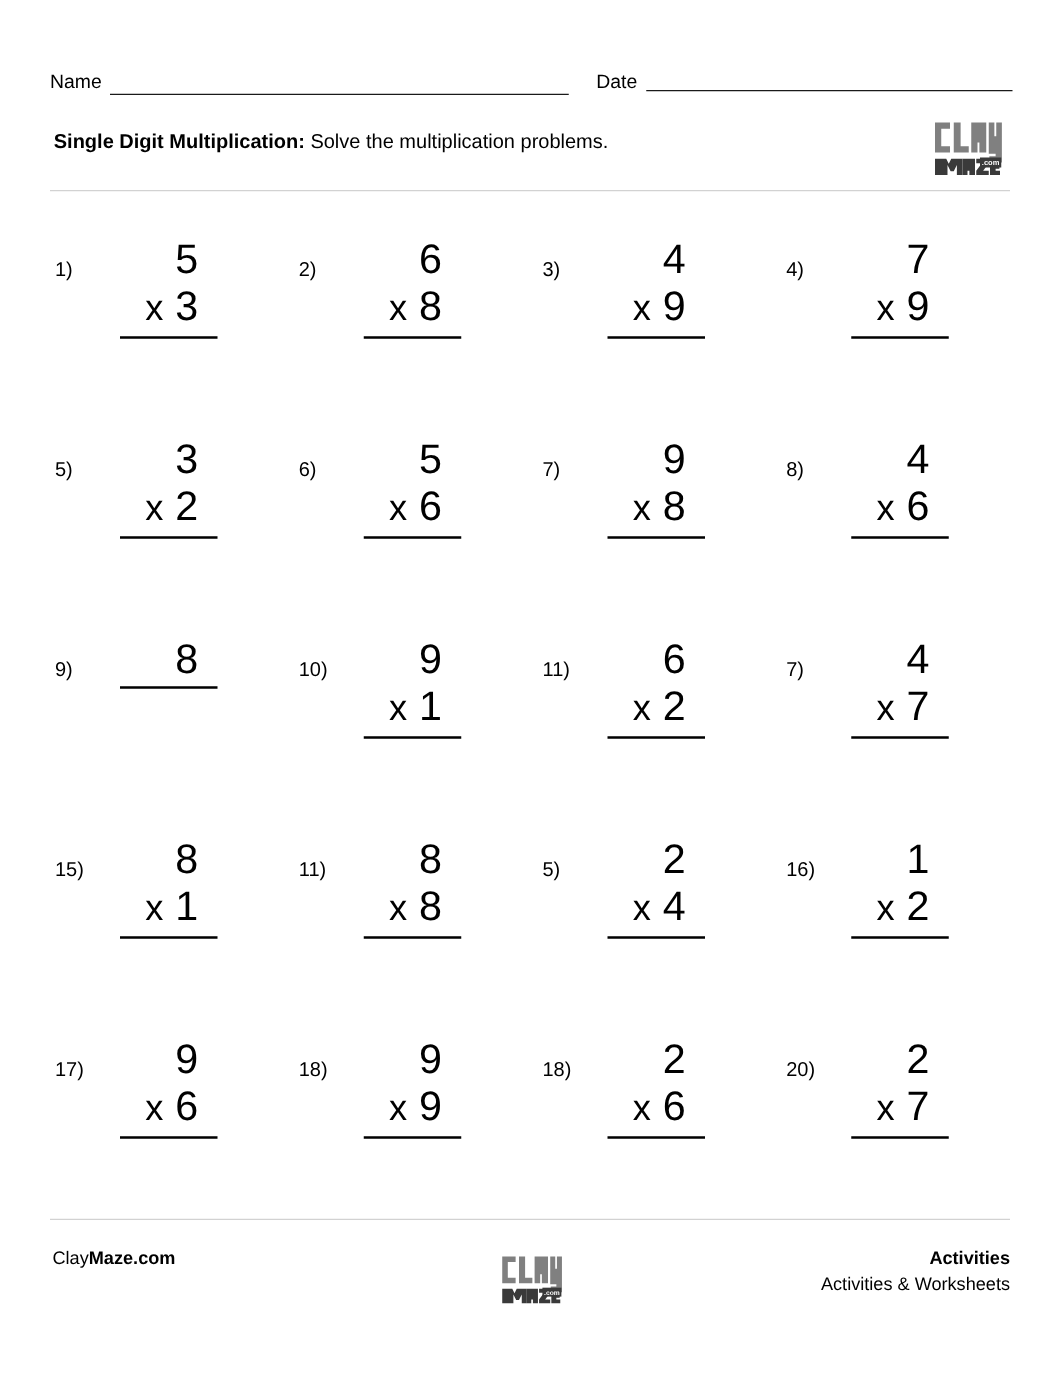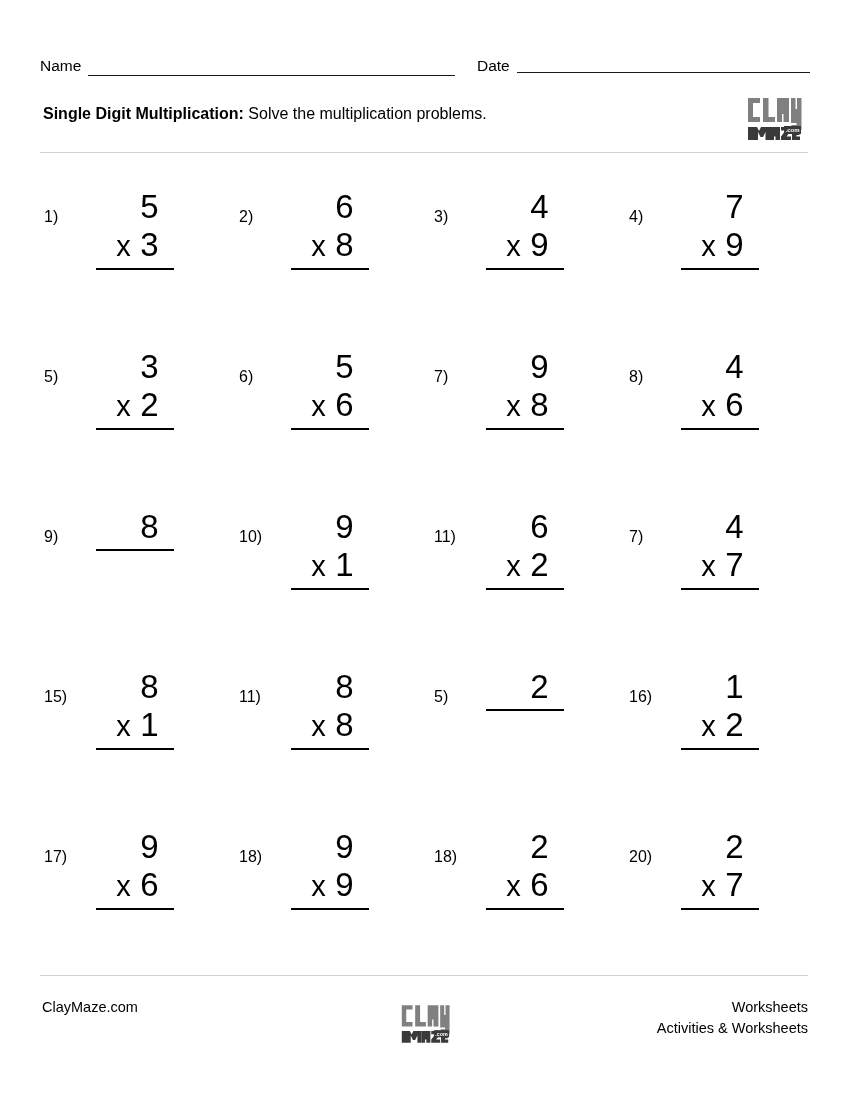--- a/index.html
+++ b/index.html
@@ -179,21 +179,21 @@
     text-align: left;
   }
   .ftr-right {
     position: absolute;
     right: 2px;
     top: 0;
     font-size: 14.5px;
     line-height: 21px;
     text-align: right;
   }
-  .b { font-weight: normal; text-align: right; }
+  .b { font-weight: bold; text-align: right; }
 </style>
 </head>
 <body>
 
 <div class="page">
 
   <div class="namedate">
     <div class="nd-name">
       <span class="nd-label">Name</span>
       <span class="nd-rule"></span>
@@ -358,20 +358,21 @@
         <div class="pstack">
           <div class="pline">8</div>
           <div class="pline"><span class="op">x</span><span>8</span></div>
           <div class="prule"></div>
         </div>
       </div>
       <div class="prob c2">
         <div class="pidx">5)</div>
         <div class="pstack">
           <div class="pline">2</div>
+          <div class="pline"><span class="op">x</span><span>4</span></div>
           <div class="prule"></div>
         </div>
       </div>
       <div class="prob c3">
         <div class="pidx">16)</div>
         <div class="pstack">
           <div class="pline">1</div>
           <div class="pline"><span class="op">x</span><span>2</span></div>
           <div class="prule"></div>
         </div>
@@ -435,18 +436,18 @@
           <path d="M24 35 h10 v13 h-4.5 v-3.5 h-1.5 v3.5 h-4 z M28 39 h1.5 v2.5 h-1.5 z"></path>
           <path d="M35 35 h10 v3.5 l-4.5 6 h4.5 v3.5 h-10 v-3.5 l4.5 -6 h-4.5 z"></path>
           <path d="M46 35 h8 v3.5 h-3.5 v1.5 h3 v3 h-3 v1.5 h3.5 v3.5 h-8 z"></path>
         </g>
         <rect x="38" y="34" width="17" height="8" fill="#3a3a3a"></rect>
         <text x="46.5" y="40.4" font-family="'Liberation Sans', sans-serif" font-size="6" font-weight="bold" fill="#ffffff" text-anchor="middle">.com</text>
       </svg>
     </div>
 
     <div class="ftr-right">
-      <div class="b">Worksheets</div>
+      <div class="b">Activities</div>
       <div>Activities &amp; Worksheets</div>
     </div>
   </div>
 
 </div>
 
 </body></html>

